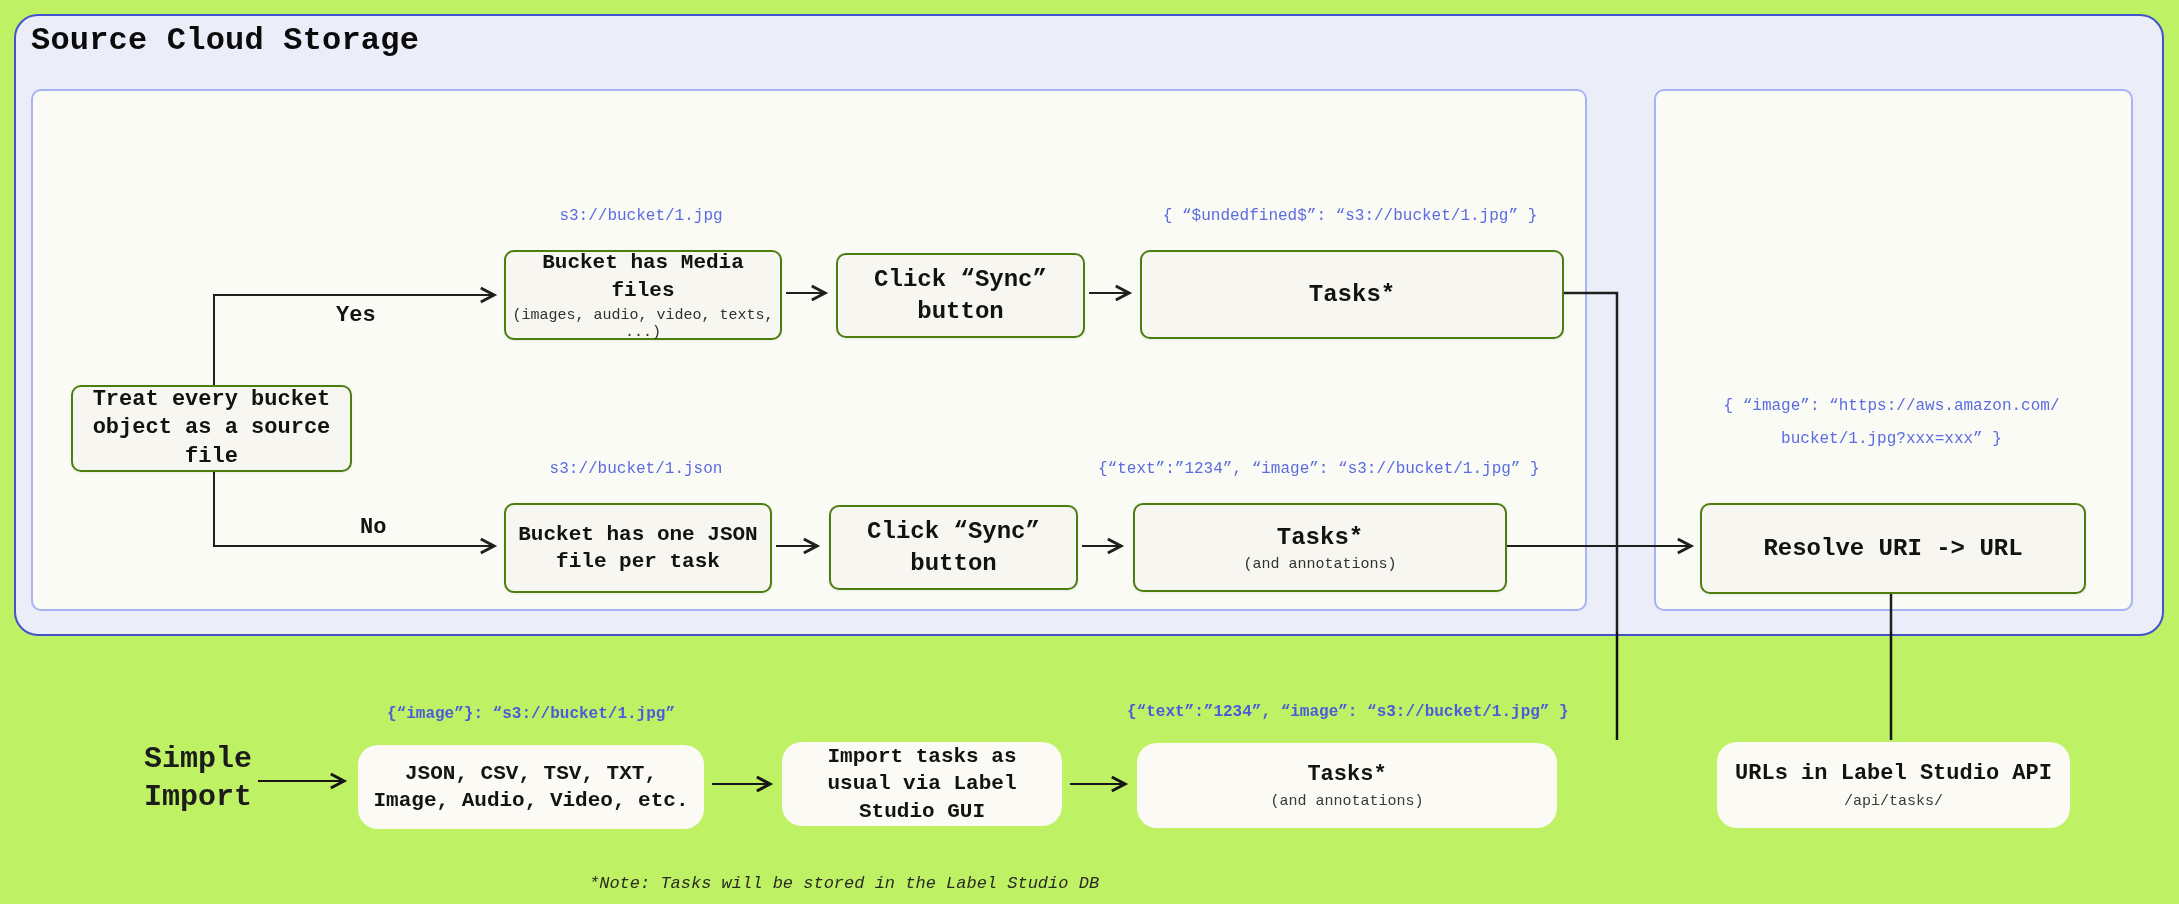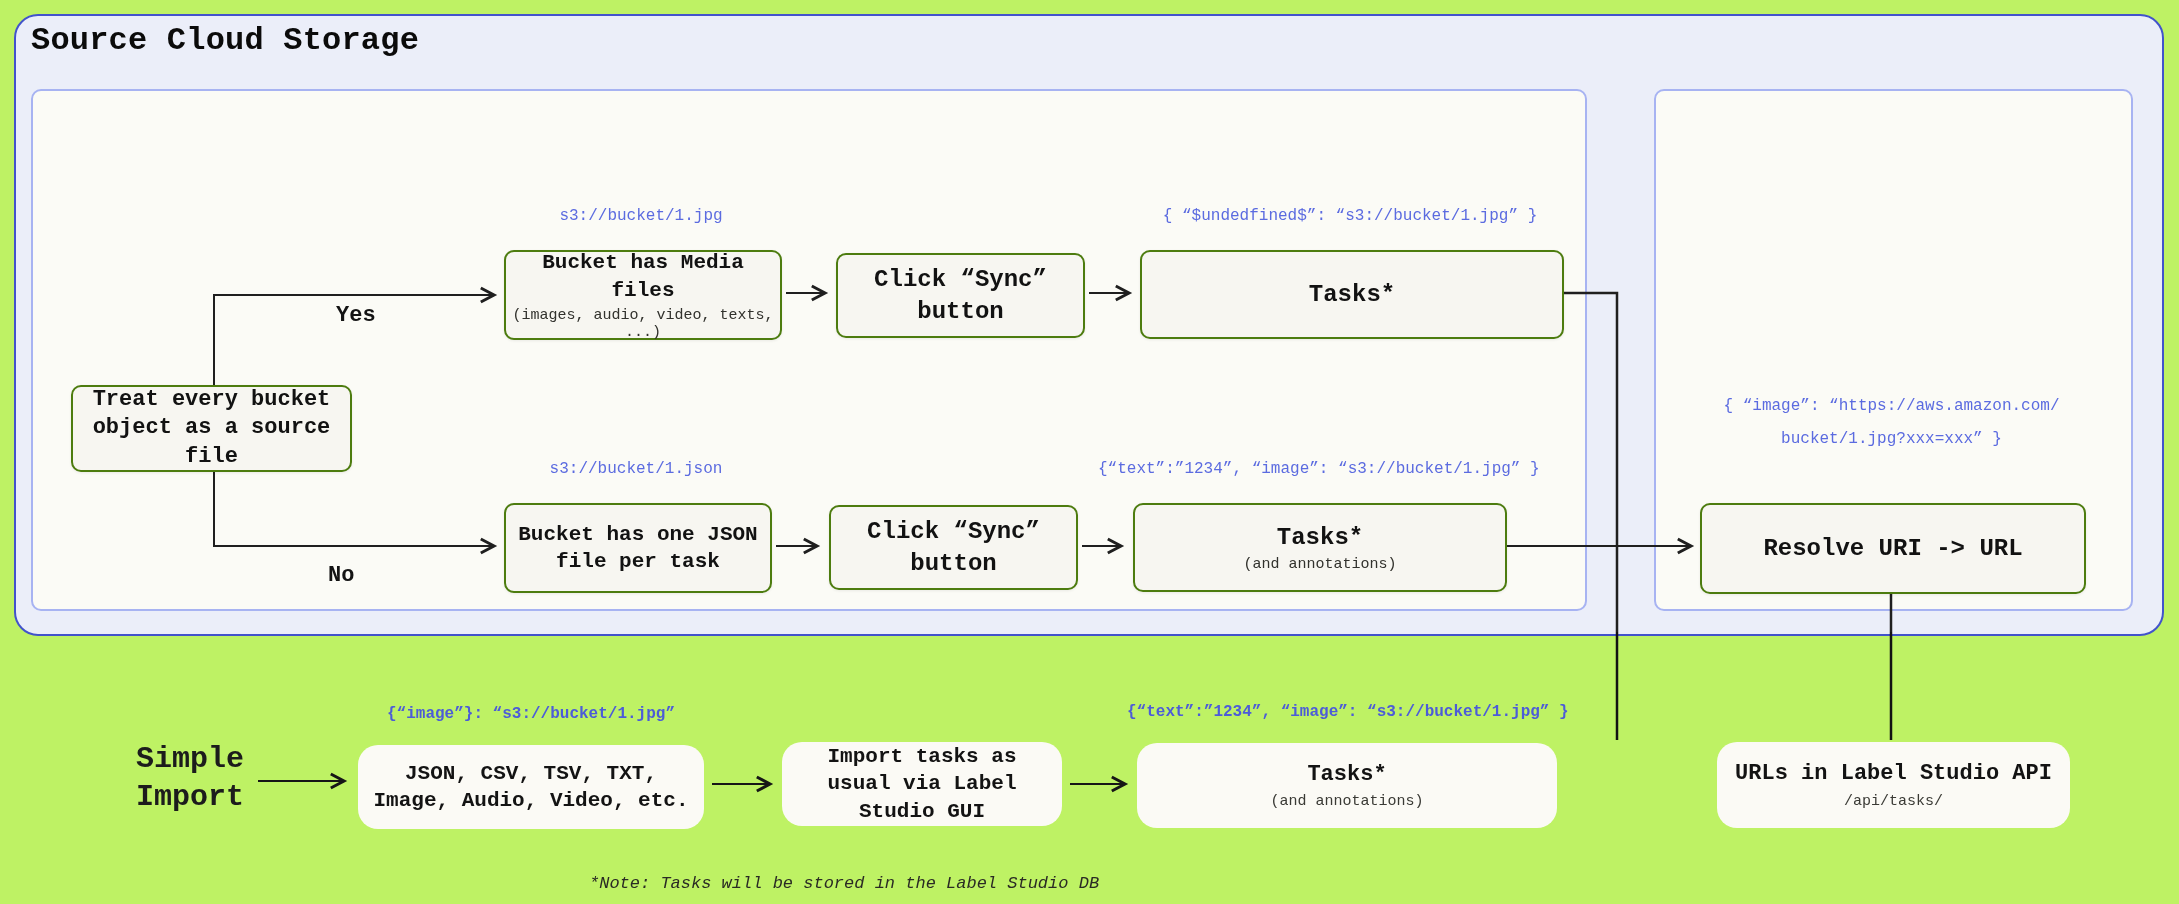--- a/index.html
+++ b/index.html
@@ -85,21 +85,21 @@
     <path d="M1070,784 H1125" fill="none" stroke="#161616" stroke-width="2" marker-end="url(#ahf)"></path>
   </svg>
 
   <div class="abs panel-title" style="left:45px;top:100px;">Sync</div>
   <div class="abs panel-body" style="left:45px;top:144px;">Allows you to create Label Studio tasks from storage directly</div>
 
   <div class="abs fbox" style="left:71px;top:385px;width:277px;height:83px;">
     <div class="main" style="font-size:22px;">Treat every bucket object as a source file</div>
   </div>
   <div class="abs branch-label" style="left:336px;top:303px;">Yes</div>
-  <div class="abs branch-label" style="left:328px;top:515px;margin-top:48px;">No</div>
+  <div class="abs branch-label" style="left:360px;top:515px;">No</div>
 
   <div class="abs jlabel" style="left:504px;top:207px;width:274px;">s3://bucket/1.jpg</div>
   <div class="abs fbox" style="left:504px;top:250px;width:274px;height:86px;">
     <div class="main">Bucket has Media files</div>
     <div class="sub">(images, audio, video, texts, ...)</div>
   </div>
   <div class="abs fbox" style="left:836px;top:253px;width:245px;height:81px;">
     <div class="main lg">Click “Sync” button</div>
   </div>
   <div class="abs jlabel" style="left:1140px;top:207px;width:420px;">{ “$undedfined$”: “s3://bucket/1.jpg” }</div>
@@ -126,21 +126,21 @@
     <div>when a task is retrieved by API requests</div>
   </div>
   <div class="abs jlabel res-json" style="left:1664px;top:390px;width:455px;">
     <div>{ “image”: “https://aws.amazon.com/</div>
     <div>bucket/1.jpg?xxx=xxx” }</div>
   </div>
   <div class="abs fbox" style="left:1700px;top:503px;width:382px;height:87px;">
     <div class="main lg">Resolve URI -&gt; URL</div>
   </div>
 
-  <div class="abs ghost" style="left:136px;top:740px;">
+  <div class="abs ghost" style="left:144px;top:740px;">
     <div>Simple</div>
     <div>Import</div>
   </div>
 
   <div class="abs jlabel dark" style="left:358px;top:705px;width:346px;">{“image”}: “s3://bucket/1.jpg”</div>
   <div class="abs bbox" style="left:358px;top:745px;width:346px;height:84px;">
     <div class="main" style="padding:0 12px;">JSON, CSV, TSV, TXT, Image, Audio, Video, etc.</div>
   </div>
 
   <div class="abs bbox" style="left:782px;top:742px;width:280px;height:84px;">

